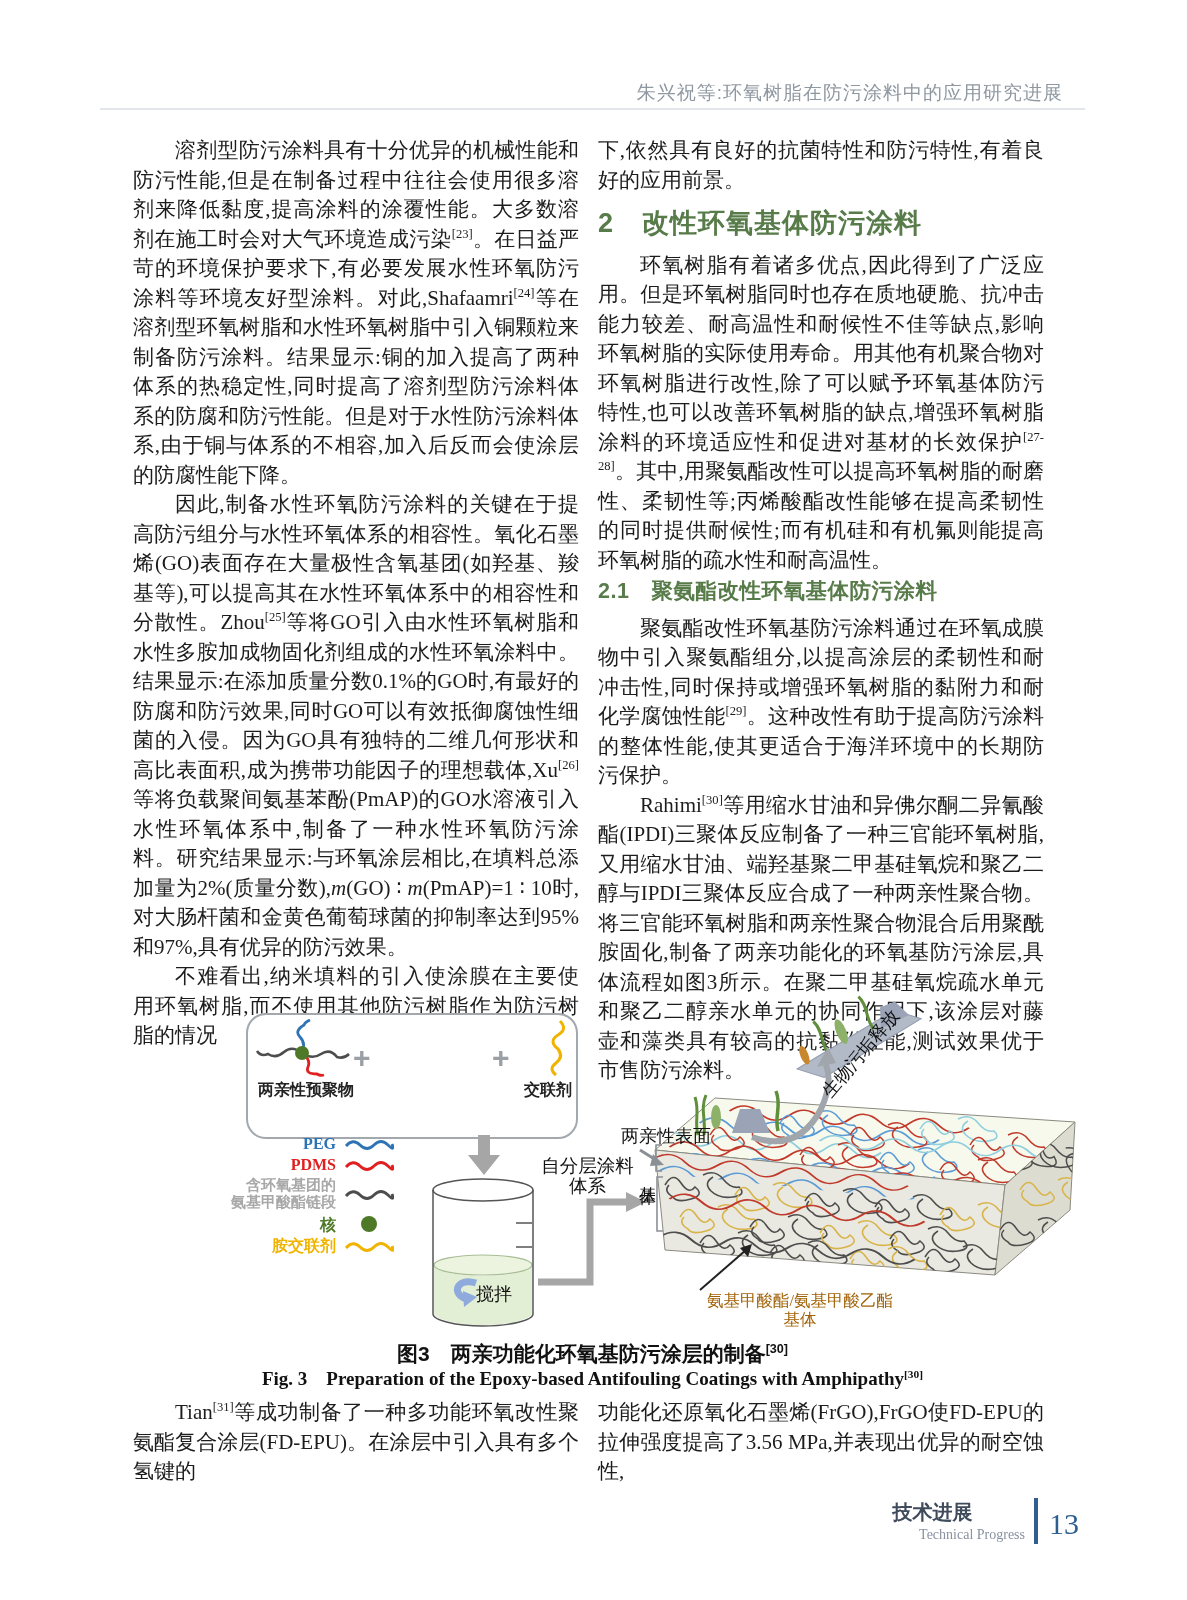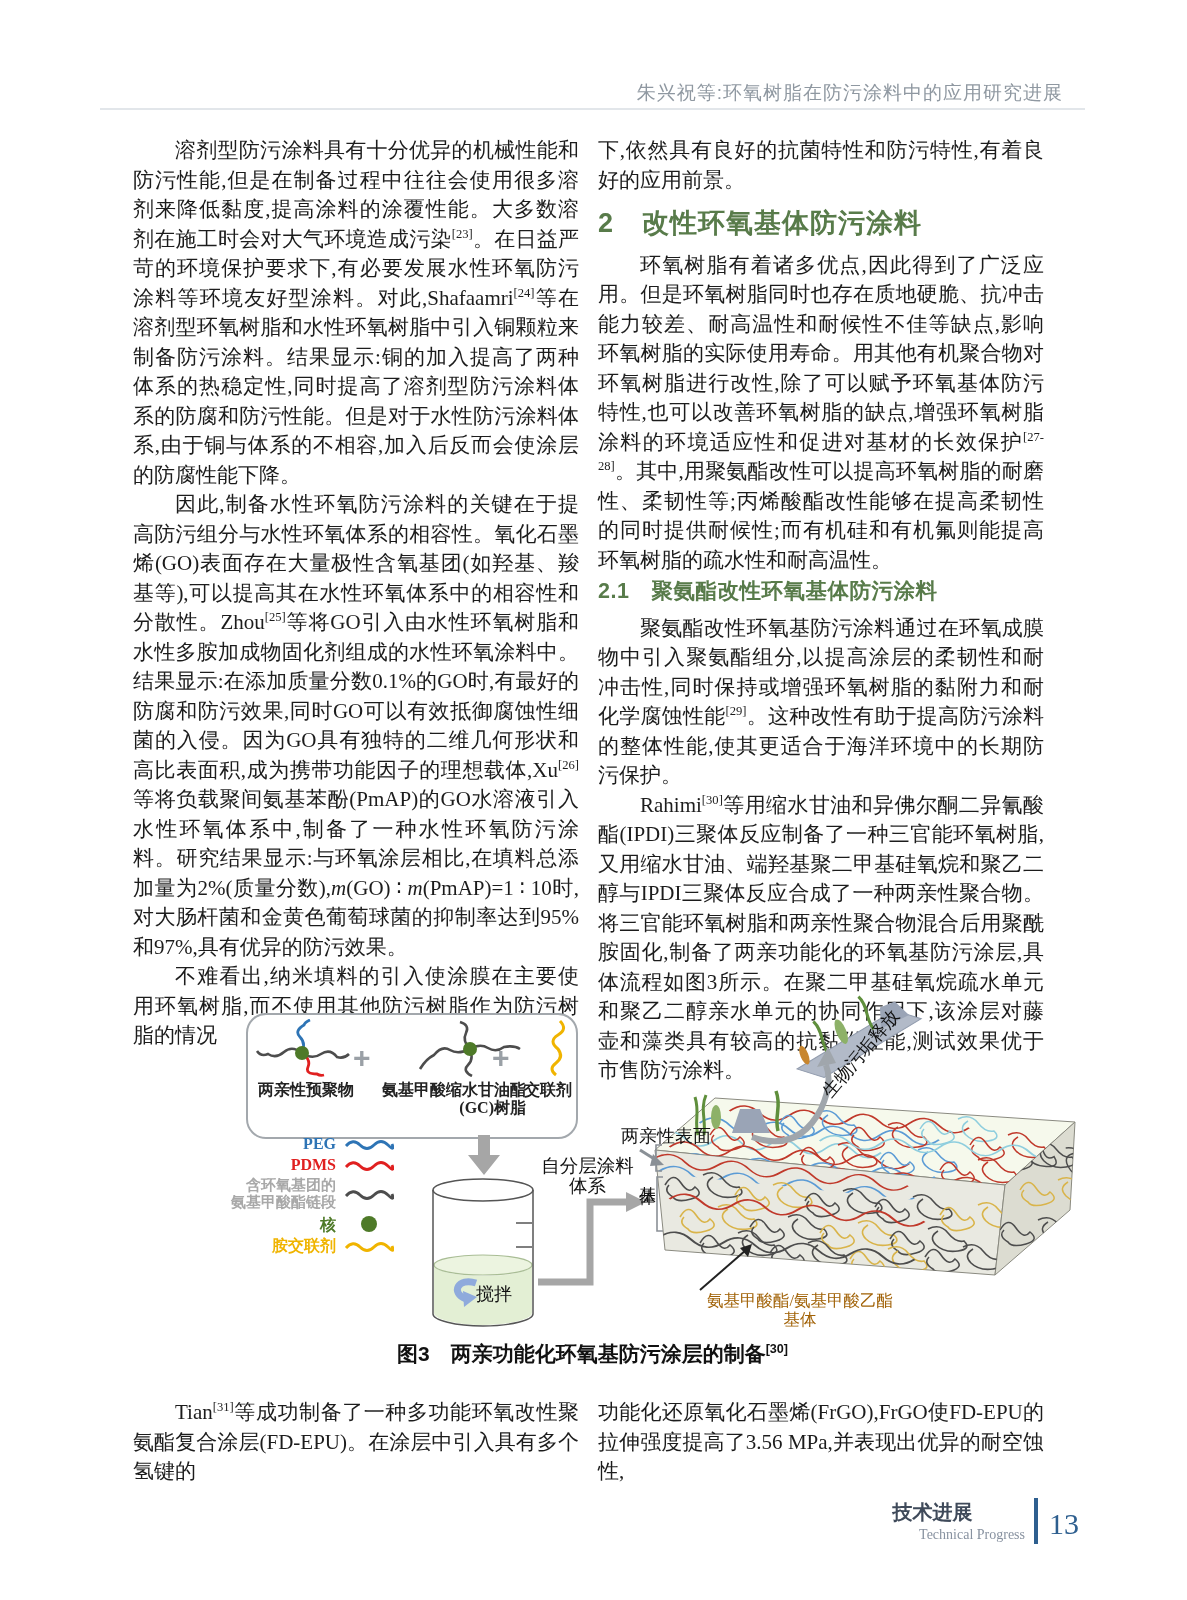--- a/index.html
+++ b/index.html
@@ -87,33 +87,20 @@
         <svg width="100" height="58" viewBox="0 0 100 58">
           <path d="M48,34 Q38,26 30,33 T14,35 Q7,38 3,32" fill="none" stroke="#4d4d4d" stroke-width="2.6"></path>
           <path d="M48,34 Q58,41 67,35 T83,38 Q90,40 95,35" fill="none" stroke="#4d4d4d" stroke-width="2.6"></path>
           <path d="M48,33 Q52,24 46,18 T50,6 Q51,3 56,1" fill="none" stroke="#2e74b5" stroke-width="2.8"></path>
           <path d="M49,35 Q57,41 54,48 T63,55 Q66,57 70,56" fill="none" stroke="#e02020" stroke-width="2.8"></path>
           <circle cx="48" cy="34" r="7" fill="#4e7a28"></circle>
         </svg>
         <div class="fig-item-label">两亲性预聚物</div>
       </div>
       <div class="fig-plus" style="left:105px;top:26px;">+</div>
-      <div class="fig-item" style="left:126px;top:4px;width:152px;">
-        <svg width="112" height="58" viewBox="0 0 112 58">
-          <path d="M56,30 Q48,22 52,14 T46,3" fill="none" stroke="#4d4d4d" stroke-width="2.6"></path>
-          <path d="M56,30 Q44,36 36,31 T20,36 Q12,40 6,50" fill="none" stroke="#4d4d4d" stroke-width="2.6"></path>
-          <path d="M56,30 Q66,24 74,29 T90,28 Q100,26 106,30" fill="none" stroke="#4d4d4d" stroke-width="2.6"></path>
-          <path d="M56,31 Q60,40 54,46 T58,57" fill="none" stroke="#4d4d4d" stroke-width="2.6"></path>
-          <circle cx="56" cy="30" r="7" fill="#4e7a28"></circle>
-        </svg>
-        <div class="fig-item-label">
-          <span>氨基甲酸缩水甘油酯</span><br>
-          <span>(GC)树脂</span>
-        </div>
-      </div>
       <div class="fig-plus" style="left:244px;top:26px;">+</div>
       <div class="fig-item" style="left:262px;top:4px;width:62px;">
         <svg width="30" height="58" viewBox="0 0 30 58">
           <path d="M18,2 Q26,10 16,16 T16,30 Q22,38 14,44 T14,56" fill="none" stroke="#f0b400" stroke-width="3"></path>
         </svg>
         <div class="fig-item-label">交联剂</div>
       </div>
     </div>
 
     <div class="legend">
@@ -299,20 +286,23 @@
     </div>
     <svg class="abs" style="left:590px;top:255px;" width="80" height="55" viewBox="0 0 80 55">
       <line x1="10" y1="50" x2="56" y2="10" stroke="#222" stroke-width="2"></line>
       <polygon points="50,8 62,4 58,17" fill="#222"></polygon>
     </svg>
   </div>
 
   <div class="caption-zh">
     <span>图3　两亲功能化环氧基防污涂层的制备</span><sup>[30]</sup>
   </div>
+  <div class="caption-en">
+    <span>Fig. 3　Preparation of the Epoxy-based Antifouling Coatings with Amphipathy</span><sup>[30]</sup>
+  </div>
 
   <div class="col bottom-left">
     <p class="para"><span>Tian</span><sup>[31]</sup><span>等成功制备了一种多功能环氧改性聚氨酯复合涂层(FD-EPU)。在涂层中引入具有多个氢键的</span></p>
   </div>
   <div class="col bottom-right">
     <p class="para noindent"><span>功能化还原氧化石墨烯(FrGO),FrGO使FD-EPU的拉伸强度提高了3.56 MPa,并表现出优异的耐空蚀性,</span></p>
   </div>
 
   <div class="footer">
     <div class="f-stack">

